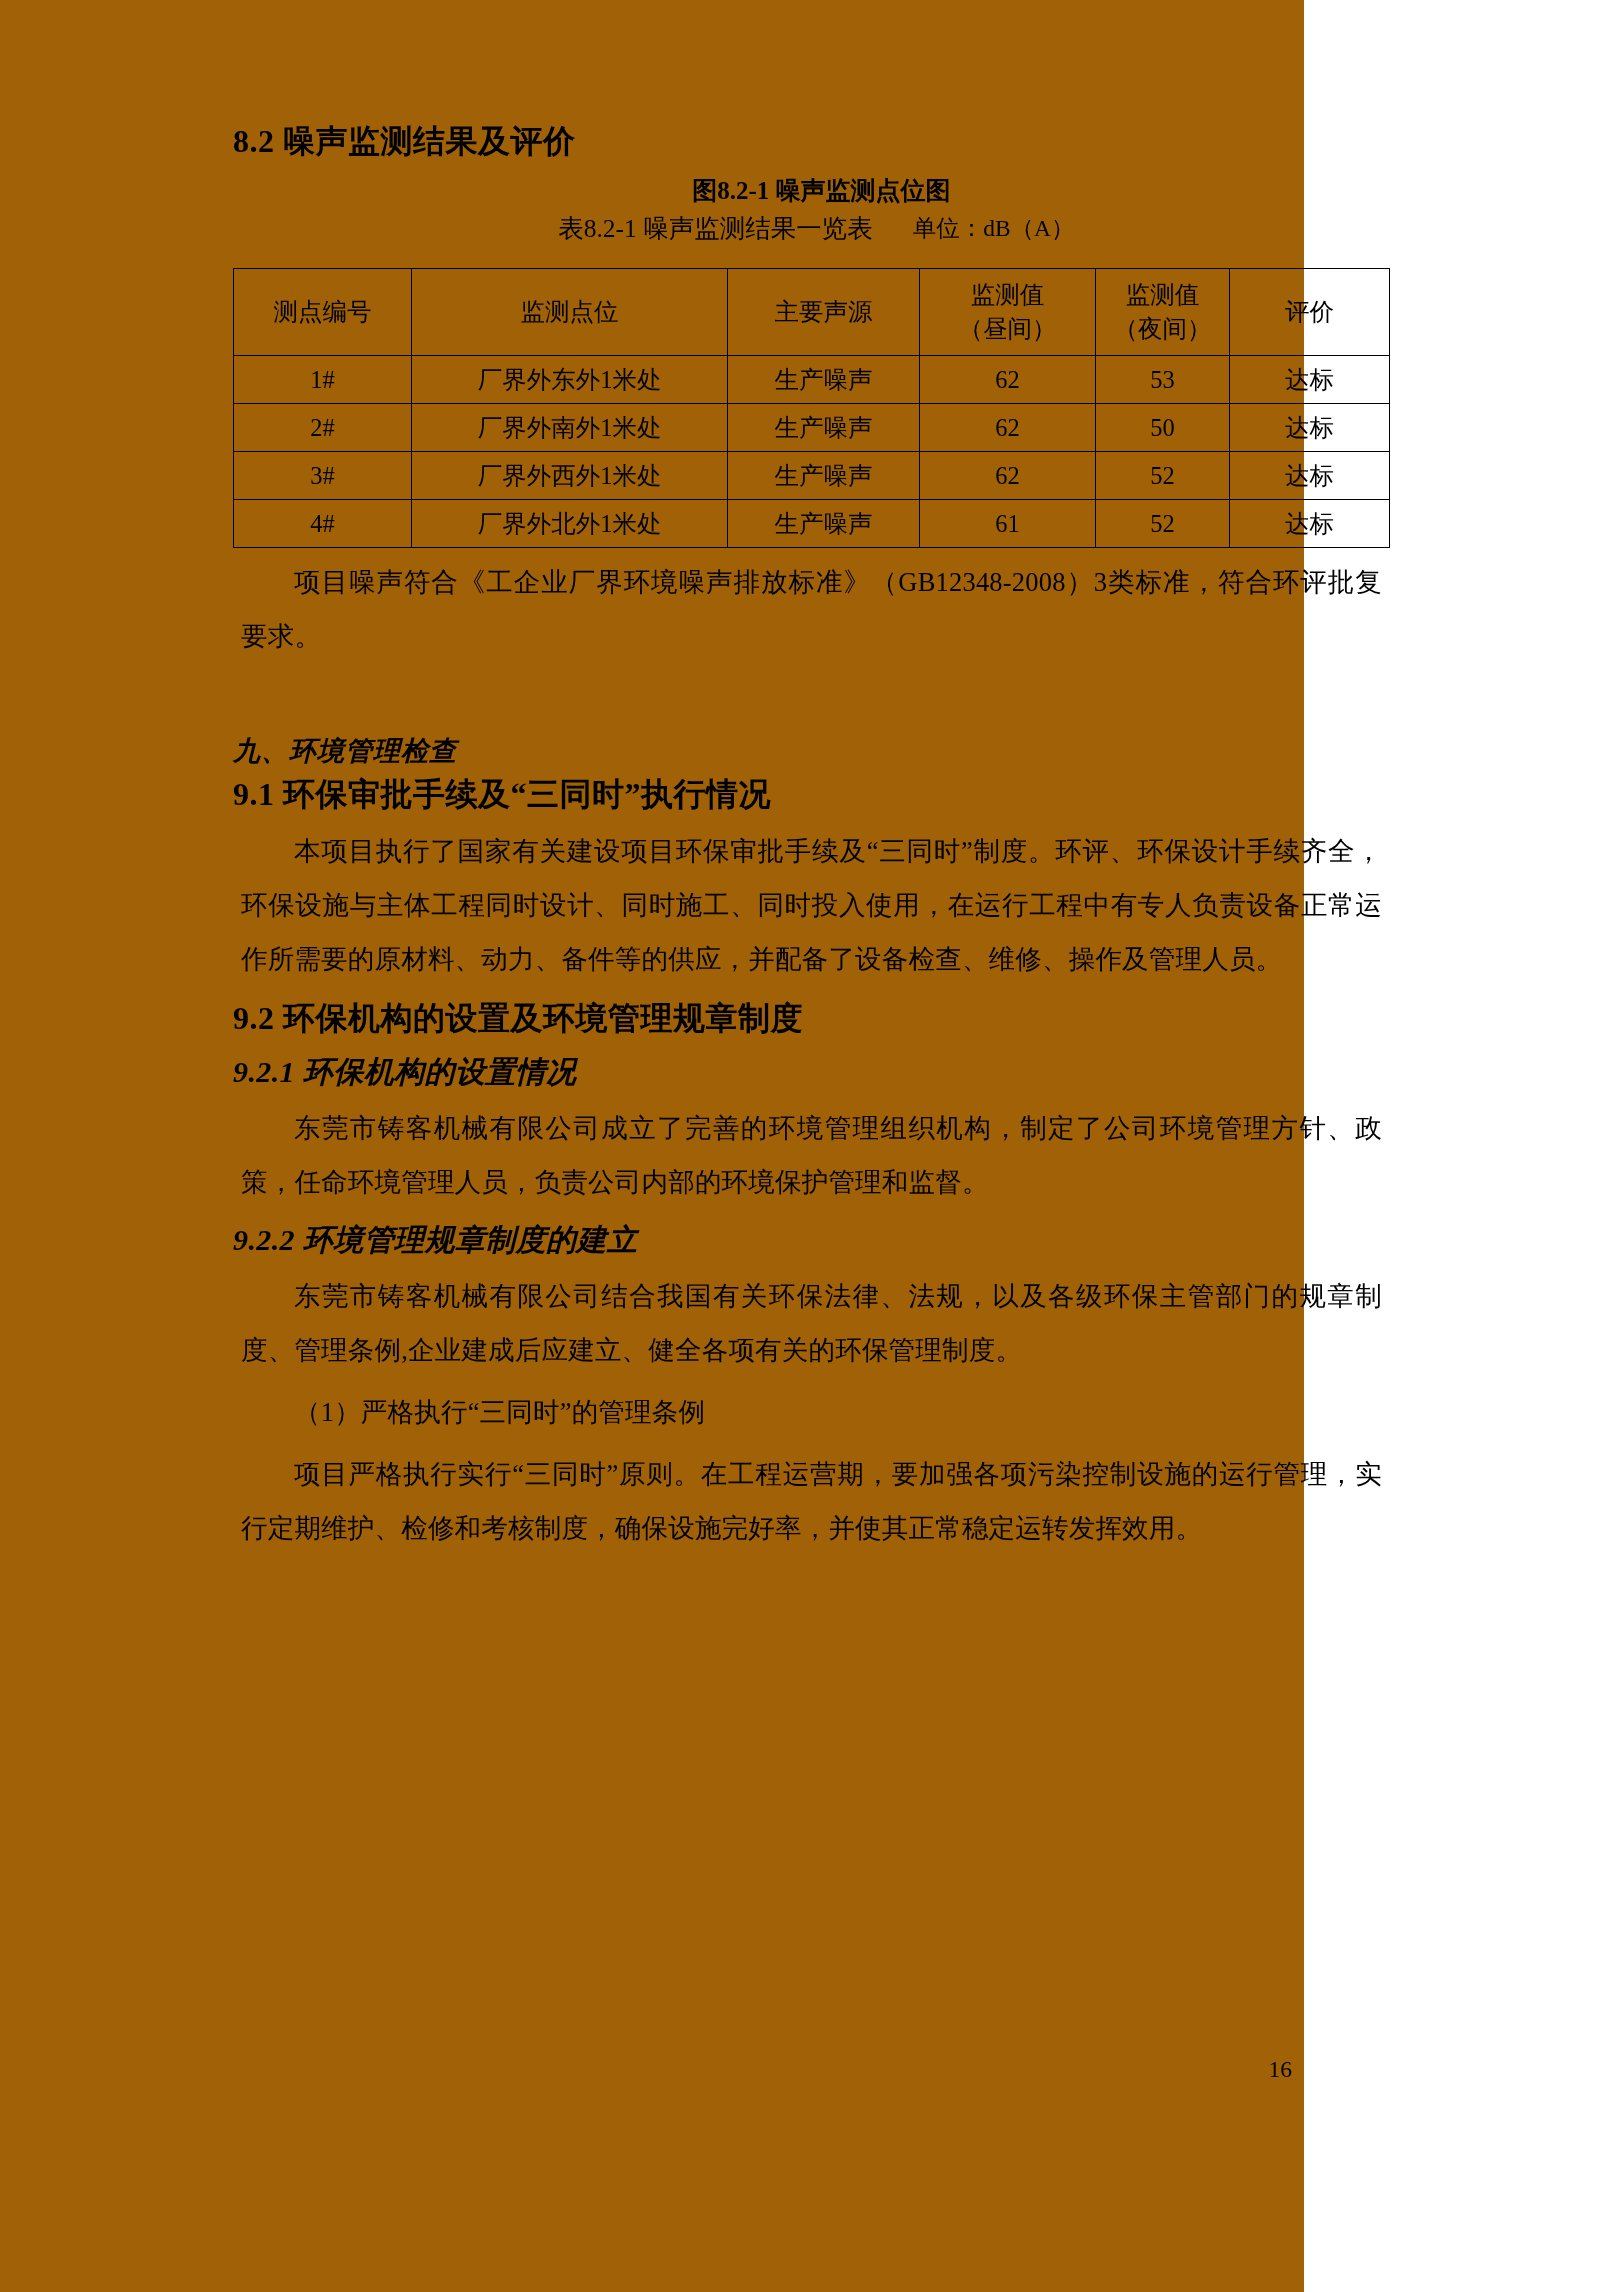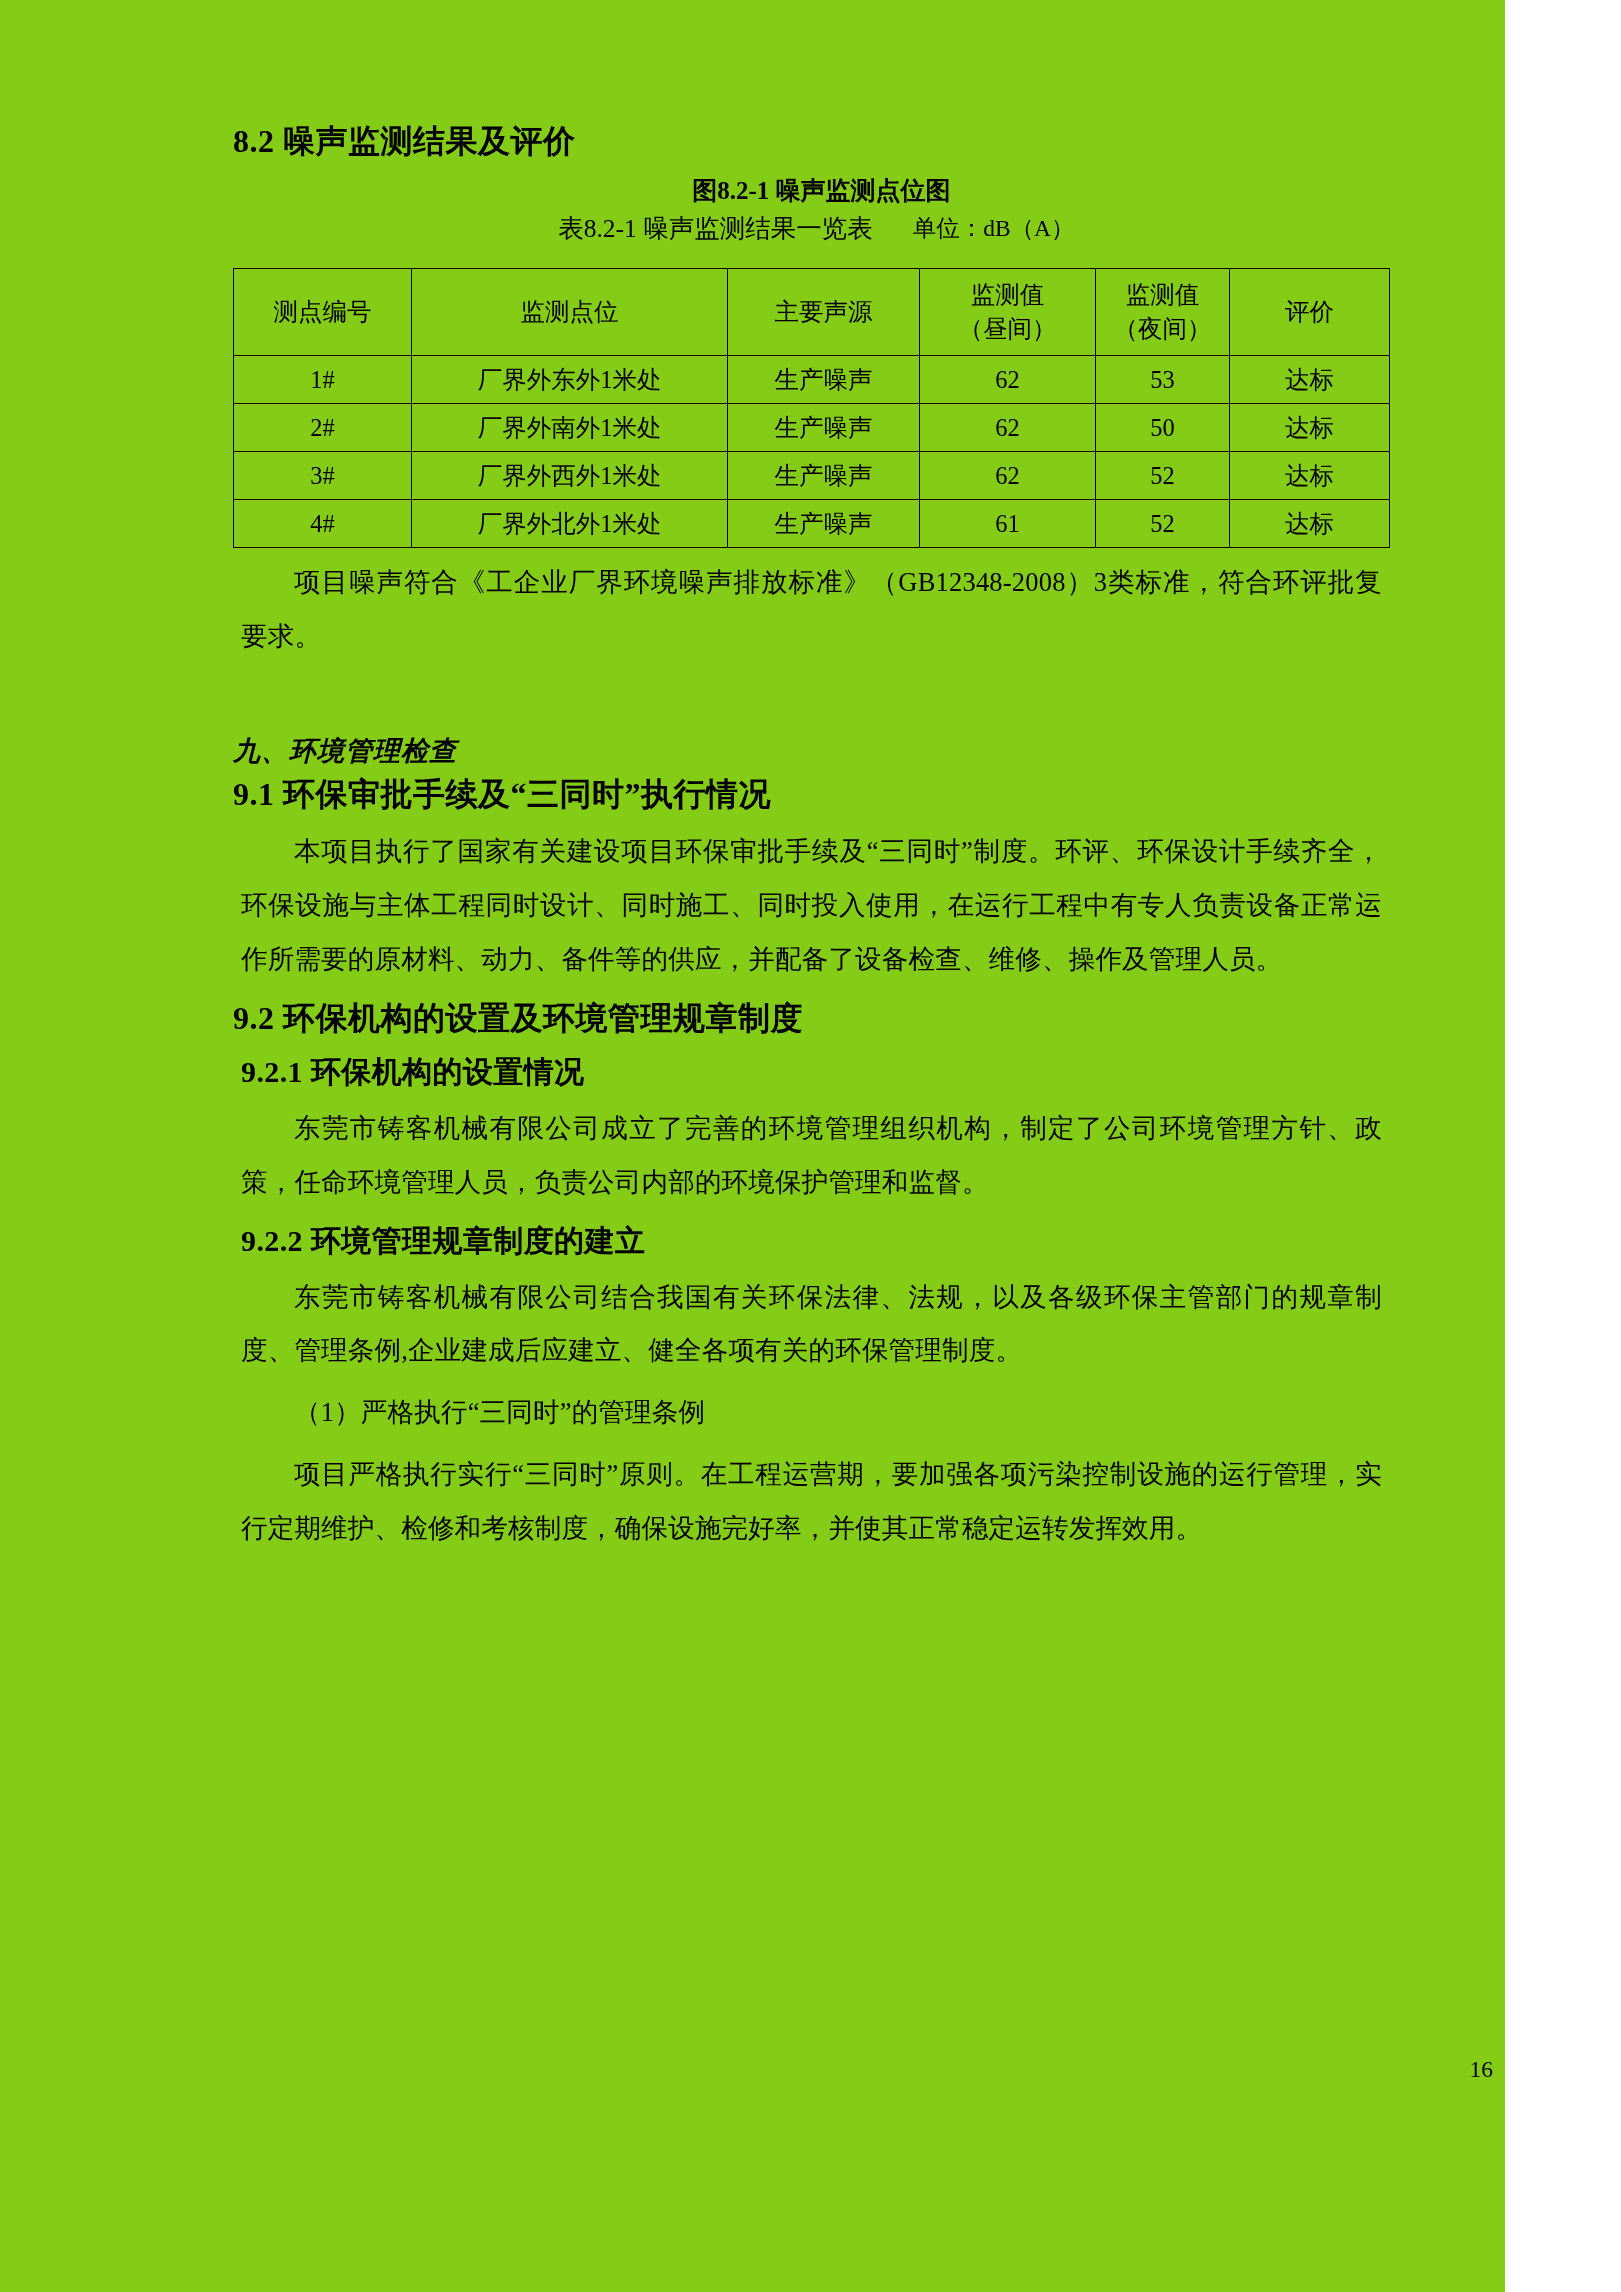--- a/index.html
+++ b/index.html
@@ -10,23 +10,23 @@
   body {
     width: 1621px;
     height: 2293px;
     font-family: "Liberation Serif", "DejaVu Serif", serif;
     color: #000000;
     position: relative;
     overflow: hidden;
   }
   .page {
     position: relative;
-    width: 1505px;
+    width: 1304px;
     height: 2293px;
-    background: #84cc16;
+    background: #a16207;
     box-sizing: border-box;
     padding: 0;
   }
   .content {
     position: absolute;
     left: 233px;
     top: 118px;
     width: 1157px;
   }
 
@@ -42,23 +42,24 @@
     font-size: 27px;
     font-weight: bold;
     margin: 0;
     line-height: 1.5;
     letter-spacing: 1px;
     font-style: italic;
   }
   h3.sec-h3 {
     font-size: 30px;
     font-weight: bold;
-    margin: 8px;
+    margin: 0;
     line-height: 1.5;
     letter-spacing: 0.4px;
+    font-style: italic;
   }
 
   .gap-sec {
     height: 59px;
   }
 
   
   .fig-caption {
     text-align: center;
     font-size: 25px;

